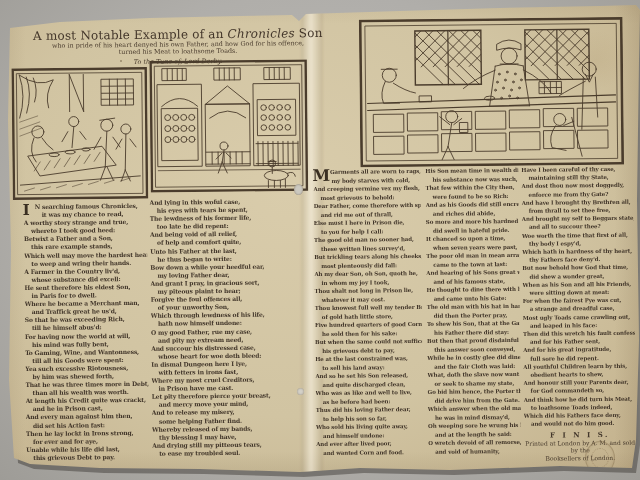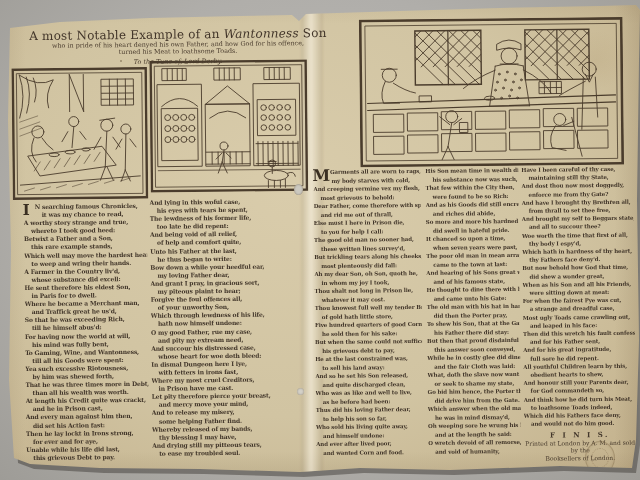--- a/index.html
+++ b/index.html
@@ -63,21 +63,21 @@
   <div class="paper">
     <div class="paper-edge-tint"></div>
     <div class="stain" style="left:300px;top:210px;width:60px;height:120px;background:radial-gradient(ellipse, rgba(150,120,75,.12), rgba(0,0,0,0) 70%);"></div>
     <div class="stain" style="left:560px;top:30px;width:70px;height:60px;background:radial-gradient(ellipse, rgba(150,120,75,.10), rgba(0,0,0,0) 70%);"></div>
     <div class="stain" style="left:20px;top:400px;width:90px;height:60px;background:radial-gradient(ellipse, rgba(150,120,75,.10), rgba(0,0,0,0) 70%);"></div>
     <div class="fold"></div>
 
     <div class="content">
 
       <div class="title-block">
-        <div class="title-main"><span>A most Notable Example of an </span><span class="it">Wantonness</span><span> Son</span></div>
+        <div class="title-main"><span>A most Notable Example of an </span><span class="it">Chronicles</span><span> Son</span></div>
         <div class="title-sub">
           <div>who in pride of his heart denyed his own Father, and how God for his offence,</div>
           <div>turned his Meat to loathsome Toads.</div>
         </div>
         <div class="title-tune">To the Tune of, Lord Derby.</div>
       </div>
 
       <svg id="wc1" class="cut" width="136" height="132" viewBox="0 0 136 132" stroke-width=".9">
         <rect x="1.5" y="1.5" width="133" height="129" stroke-width="2.4"></rect>
         <rect x="5.5" y="5.5" width="125" height="121" stroke-width=".8"></rect>

